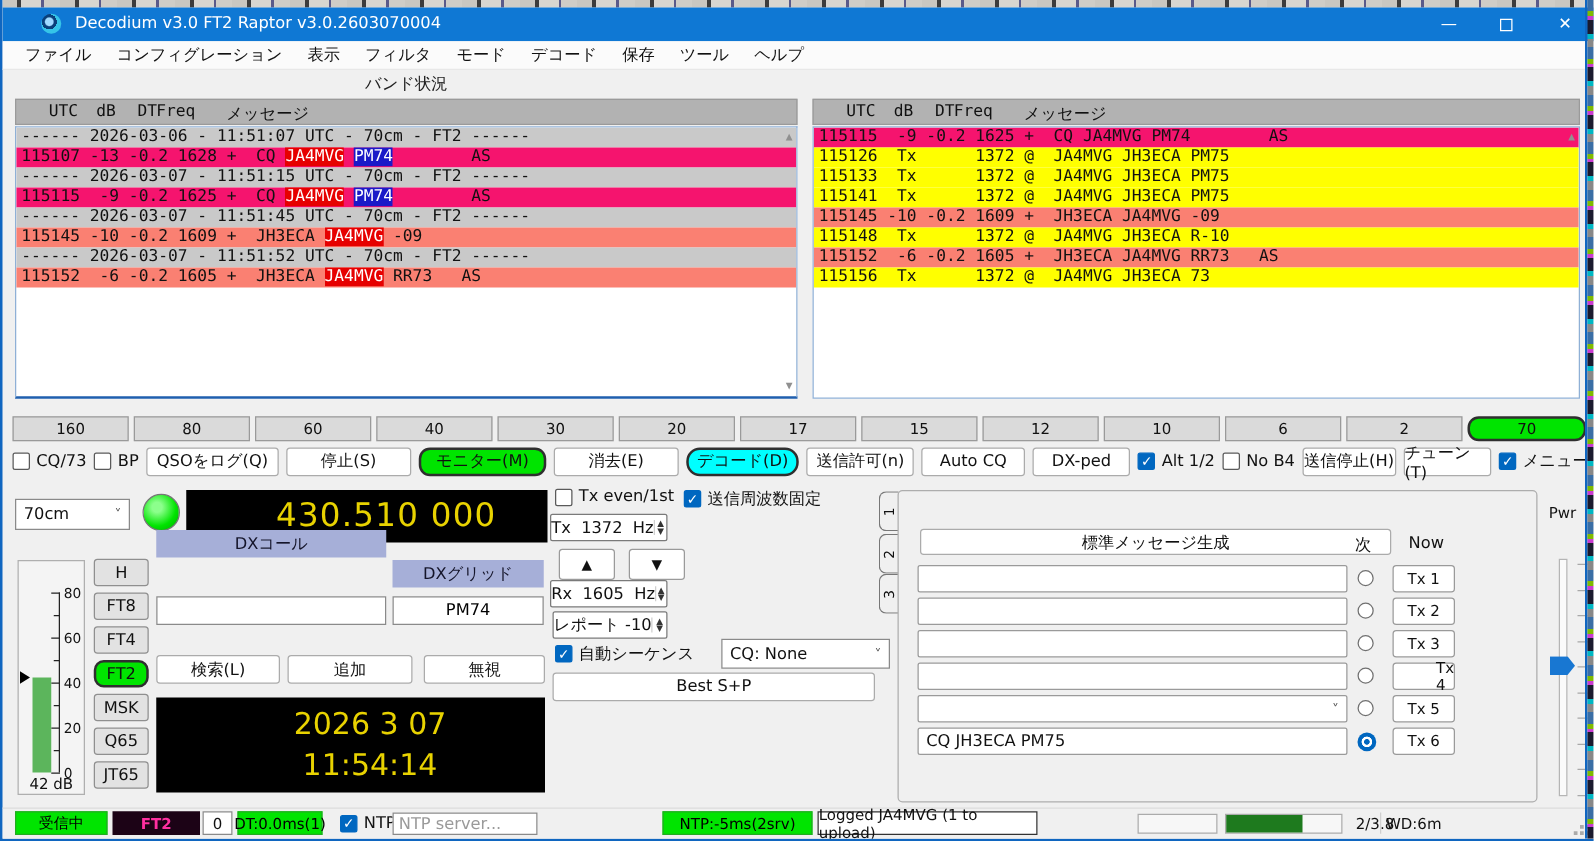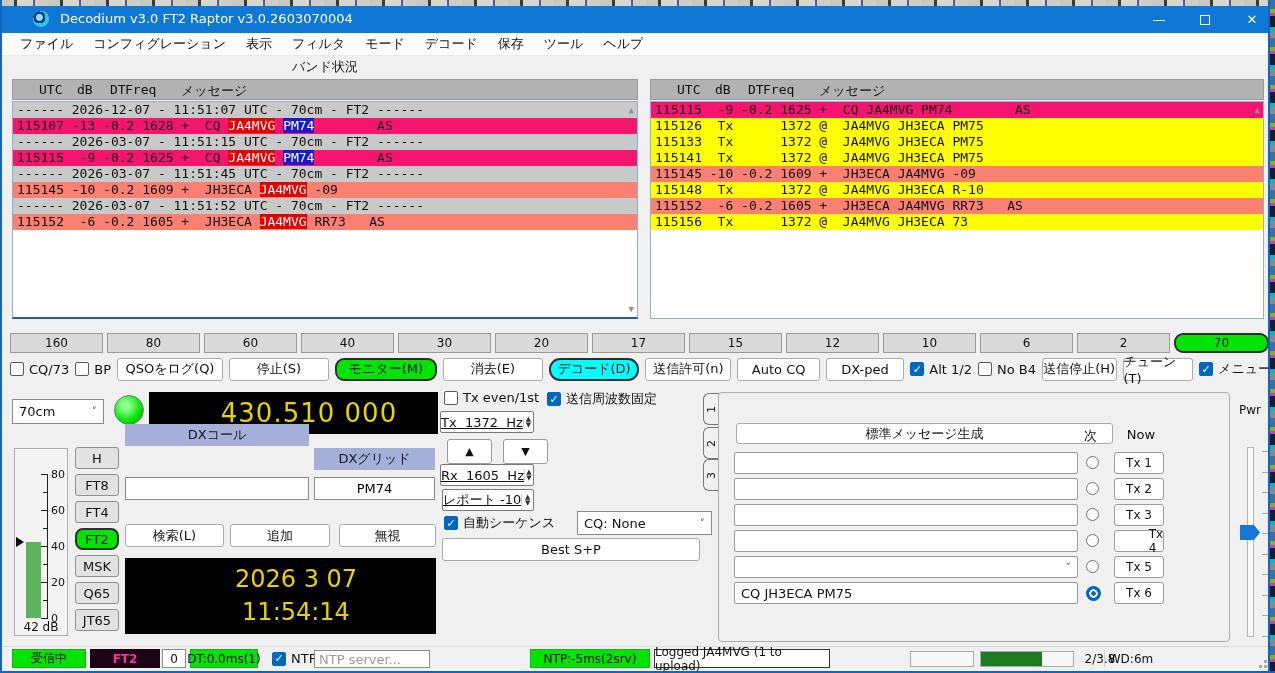--- a/index.html
+++ b/index.html
@@ -63,21 +63,21 @@
   .mlabel{position:absolute;font-size:11px;color:#111;}
   .maxis{position:absolute;width:1px;background:#222;}
   .mbar{position:absolute;background:#5CB55C;}
   .mpointer{position:absolute;width:0;height:0;border-left:8px solid #000;border-top:5px solid transparent;border-bottom:5px solid transparent;}
   .modebtn{width:44px;height:22px;margin-bottom:5px;background:#E2E2E2;border:1px solid #8F8F8F;border-radius:3px;font-size:13px;display:flex;align-items:center;justify-content:center;}
   .modebtn.active{background:var(--accent-green);border:2px solid #2F2F2F;border-radius:8px;}
   .dxhead{background:var(--dx-header);font-size:13px;display:flex;align-items:center;justify-content:center;color:#15152a;}
   .tinput{background:#fff;border:1px solid #8A8A8A;font-size:13px;padding:0 4px;font-family:inherit;}
   
   .spin{background:#fff;border:1px solid #7A7A7A;border-radius:2px;font-size:13px;display:flex;align-items:center;}
-  .spin .txt{flex:1;text-align:center;white-space:pre;text-decoration:underline;}
+  .spin .txt{flex:1;text-align:center;white-space:pre;}
   .spin .arrows{width:15px;border-left:1px solid #CFCFCF;display:flex;flex-direction:column;align-items:center;justify-content:center;font-size:7px;line-height:6px;color:#333;}
   .updown{background:#fff;border:1px solid #9A9A9A;border-radius:3px;display:flex;align-items:center;justify-content:center;font-size:11px;}
   
   .groupbox{border:1px solid #ADADAD;border-radius:4px;background:#F0F0F0;}
   .tab{border:1px solid #777;border-right:none;border-radius:6px 0 0 6px;background:#F0F0F0;display:flex;align-items:center;justify-content:center;}
   .tab span{transform:rotate(-90deg);font-size:11px;}
   .msgfield{background:#fff;border:1px solid #9A9A9A;border-radius:2px;font-size:13px;display:flex;align-items:center;padding:0 6px;justify-content:space-between;}
   .radio{width:13px;height:13px;border-radius:50%;border:1px solid #707070;background:#fff;}
   .radio.on{width:15px;height:15px;border:none;
     background:radial-gradient(circle at center,var(--check-blue) 0 2px,#fff 2.5px 4px,var(--check-blue) 4.5px);}
@@ -136,21 +136,21 @@
   <div class="abs lheader" style="left:10px;width:626px;">
       <span style="left: 26px;">UTC</span>
       <span style="left: 64px;">dB</span>
       <span style="left: 97px;">DT</span>
       <span style="left: 112px;">Freq</span>
       <span style="left: 168px;">メッセージ</span>
     </div>
   <div class="abs list focus" style="left:10px;width:626px;">
     <div class="scrollarrow" style="top:3px;">▲</div>
     <div class="scrollarrow" style="bottom:3px;">▼</div>
-  <div class="lrow sep"><span>------ 2026-12-07 - 11:51:07 UTC - 70cm - FT2 ------</span></div>
+  <div class="lrow sep"><span>------ 2026-03-06 - 11:51:07 UTC - 70cm - FT2 ------</span></div>
       <div class="lrow pink"><span>115107 -13 -0.2 1628 +  CQ </span><span class="hl-red">JA4MVG</span><span> </span><span class="hl-blue">PM74</span><span>        AS</span></div>
       <div class="lrow sep"><span>------ 2026-03-07 - 11:51:15 UTC - 70cm - FT2 ------</span></div>
       <div class="lrow pink"><span>115115  -9 -0.2 1625 +  CQ </span><span class="hl-red">JA4MVG</span><span> </span><span class="hl-blue">PM74</span><span>        AS</span></div>
       <div class="lrow sep"><span>------ 2026-03-07 - 11:51:45 UTC - 70cm - FT2 ------</span></div>
       <div class="lrow salmon"><span>115145 -10 -0.2 1609 +  JH3ECA </span><span class="hl-red">JA4MVG</span><span> -09</span></div>
       <div class="lrow sep"><span>------ 2026-03-07 - 11:51:52 UTC - 70cm - FT2 ------</span></div>
       <div class="lrow salmon"><span>115152  -6 -0.2 1605 +  JH3ECA </span><span class="hl-red">JA4MVG</span><span> RR73   AS</span></div>
     </div>
 
   <div class="abs lheader" style="left:648px;width:614px;">

